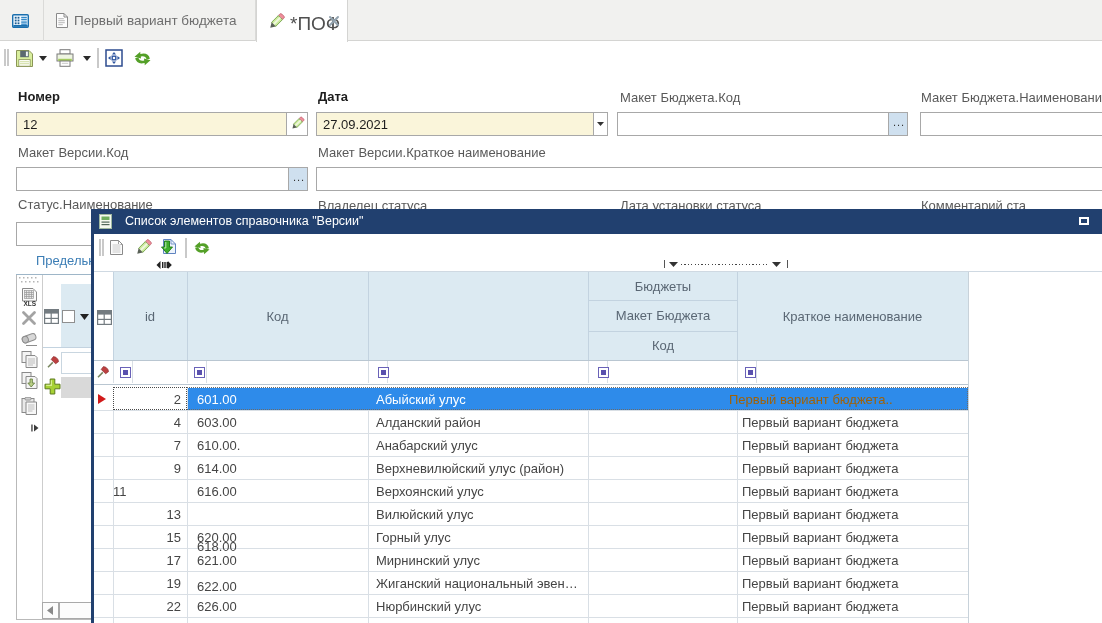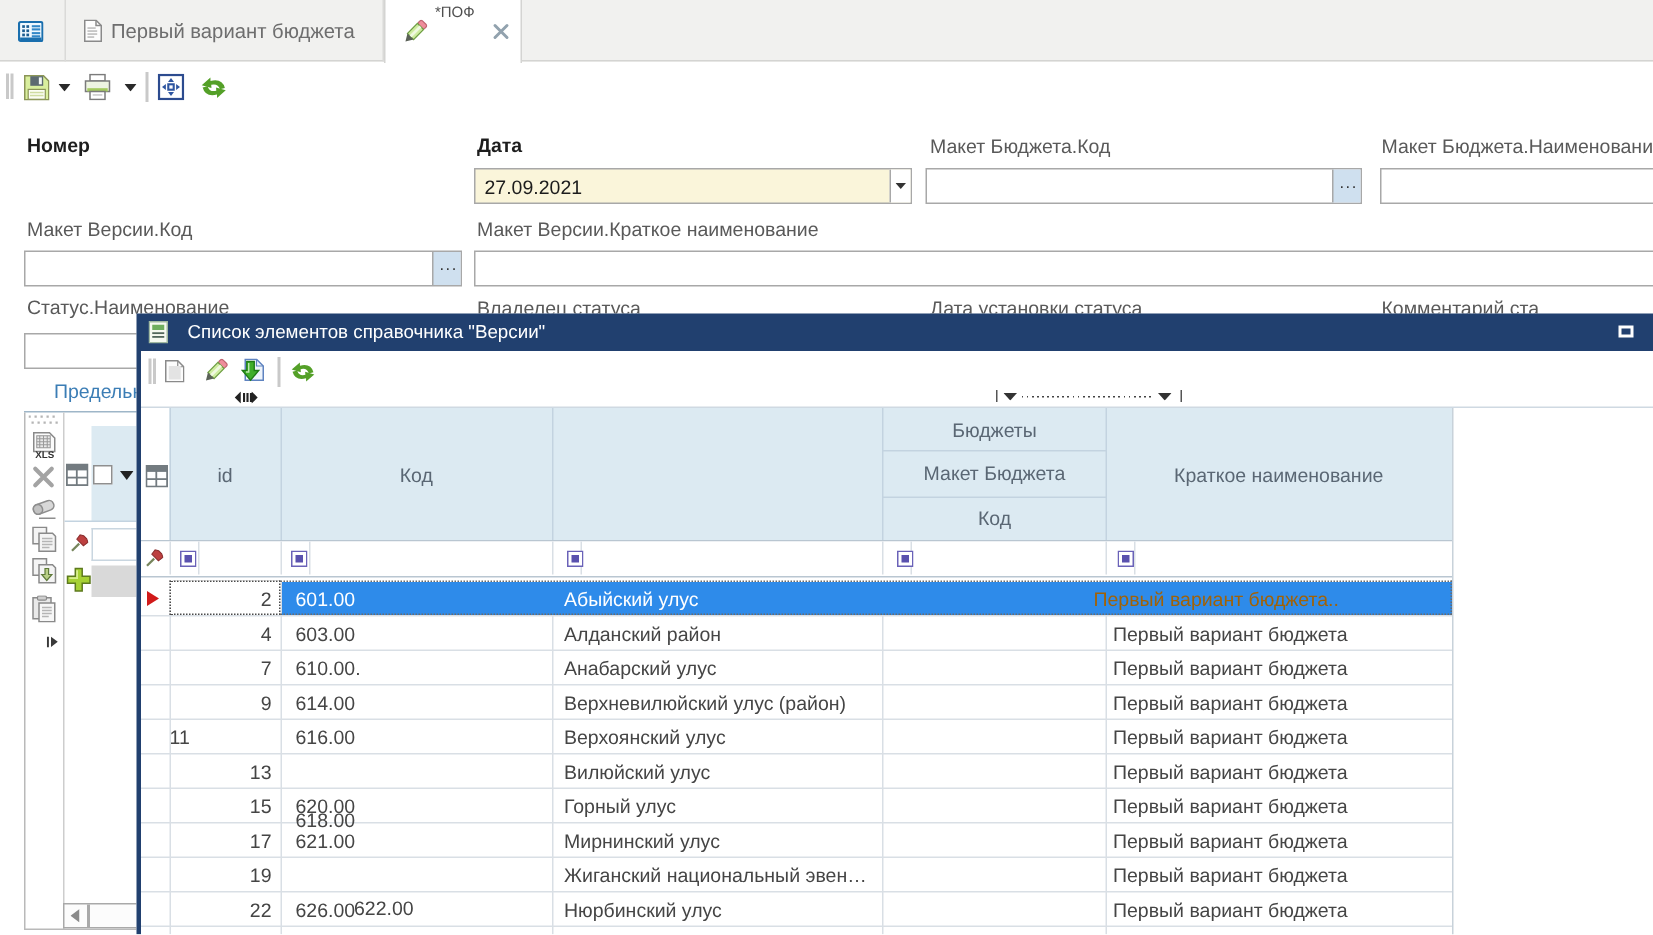--- a/index.html
+++ b/index.html
@@ -72,21 +72,21 @@
 </div>
 <div class="tab" style="left:256px;width:92px;background:#fff;border-left:1px solid #d4d4d2;border-right:1px solid #d4d4d2;height:42px;">
   <svg class="abs" style="left:11px;top:13px" width="17" height="17" viewBox="0 0 17 17">
     <g transform="rotate(45 8.5 8.5)">
       <rect x="5.6" y="-0.5" width="5.8" height="3.6" rx="1.4" fill="#ef8d9b" stroke="#c06571" stroke-width="0.8"></rect>
       <rect x="5.6" y="3.1" width="5.8" height="9.4" fill="#cdeb9e" stroke="#6e9e43" stroke-width="0.8"></rect>
       <rect x="7.5" y="3.1" width="1.9" height="9.4" fill="#eff8df"></rect>
       <path d="M5.6 12.5 L11.4 12.5 L8.5 17.3 Z" fill="#5a6157"></path>
     </g>
   </svg>
-  <div class="abs" style="left:33px;top:3px;font-size:10px;color:#4f4f4f;">*ПОФ</div>
+  <div class="abs" style="left:33px;top:13px;font-size:19px;color:#4f4f4f;">*ПОФ</div>
   <svg class="abs" style="left:71px;top:15px" width="12" height="12" viewBox="0 0 12 12">
     <path d="M2 2 L10 10 M10 2 L2 10" stroke="#92a2ae" stroke-width="2" stroke-linecap="round"></path>
   </svg>
 </div>
 
 <div class="abs" style="left:4px;top:49px;width:1.5px;height:17px;background:#c9c9c9;"></div>
 <div class="abs" style="left:7px;top:49px;width:1.5px;height:17px;background:#c9c9c9;"></div>
 <svg class="abs" style="left:16px;top:50px" width="17" height="17" viewBox="0 0 17 17">
   <path d="M0.5 0.5 H13 L16.5 4 V16.5 H0.5 Z" fill="#d9ef9e" stroke="#8b9557"></path>
   <rect x="4.2" y="0.8" width="8.6" height="6.4" fill="#5c6a70"></rect>
@@ -122,20 +122,33 @@
     <path d="M15.6 10.6 Q15.6 3.8 7.6 3.6 L8.1 1.4 L1.2 4.8 L7 8.2 L7.4 6.1 Q12.2 6.3 12.2 10.6 Z"></path>
     <path d="M15.6 10.6 Q15.6 3.8 7.6 3.6 L8.1 1.4 L1.2 4.8 L7 8.2 L7.4 6.1 Q12.2 6.3 12.2 10.6 Z" transform="rotate(180 8.5 8.5)"></path>
   </g>
 </svg>
 
 <div class="lblb" style="left:18px;top:89px;">Номер</div>
 <div class="lblb" style="left:318px;top:89px;">Дата</div>
 <div class="lbl" style="left:620px;top:90px;">Макет Бюджета.Код</div>
 <div class="lbl" style="left:921px;top:90px;">Макет Бюджета.Наименование</div>
 
+<div class="inp yellow" style="left:16px;top:112px;width:292px;">
+  <div class="txt">12</div>
+  <div class="btnbox" style="width:21px;">
+    <svg style="position:absolute;left:3px;top:3px" width="15" height="15" viewBox="0 0 17 17">
+      <g transform="rotate(45 8.5 8.5)">
+        <rect x="5.8" y="0" width="5.4" height="3.4" rx="1.3" fill="#ef8d9b" stroke="#c06571" stroke-width="0.8"></rect>
+        <rect x="5.8" y="3.4" width="5.4" height="8.8" fill="#cdeb9e" stroke="#6e9e43" stroke-width="0.8"></rect>
+        <rect x="7.6" y="3.4" width="1.8" height="8.8" fill="#eff8df"></rect>
+        <path d="M5.8 12.2 L11.2 12.2 L8.5 16.6 Z" fill="#5a6157"></path>
+      </g>
+    </svg>
+  </div>
+</div>
 <div class="inp yellow" style="left:316px;top:112px;width:292px;">
   <div class="txt">27.09.2021</div>
   <div class="btnbox" style="width:14px;">
     <svg style="position:absolute;left:3px;top:9px" width="7" height="4" viewBox="0 0 7 4">
           <path d="M0 0 H7 L3.5 4 Z" fill="#333"></path>
         </svg>
   </div>
 </div>
 <div class="inp" style="left:617px;top:112px;width:291px;">
   <div class="btnbox" style="width:19px;background:#cfe0ef;">
@@ -435,21 +448,21 @@
   <div class="rowtext" style="left:106px;top:321px;">620.00</div>
   <div class="rowtext" style="left:285px;top:321px;">Горный улус</div>
   <div class="rowtext" style="left:651px;top:321px;">Первый вариант бюджета</div>
 
   <div class="rowtext" style="left:22px;top:344px;width:68px;text-align:right;">17</div>
   <div class="rowtext" style="left:106px;top:344px;">621.00</div>
   <div class="rowtext" style="left:285px;top:344px;">Мирнинский улус</div>
   <div class="rowtext" style="left:651px;top:344px;">Первый вариант бюджета</div>
 
   <div class="rowtext" style="left:22px;top:367px;width:68px;text-align:right;">19</div>
-  <div class="rowtext" style="left:106px;top:389px;margin-left:39px;">622.00</div>
+  <div class="rowtext" style="left:106px;top:370px;">622.00</div>
   <div class="rowtext" style="left:285px;top:367px;">Жиганский национальный эвен…</div>
   <div class="rowtext" style="left:651px;top:367px;">Первый вариант бюджета</div>
 
   <div class="rowtext" style="left:22px;top:390px;width:68px;text-align:right;">22</div>
   <div class="rowtext" style="left:106px;top:390px;">626.00</div>
   <div class="rowtext" style="left:285px;top:390px;">Нюрбинский улус</div>
   <div class="rowtext" style="left:651px;top:390px;">Первый вариант бюджета</div>
 </div>
 
 </div>

